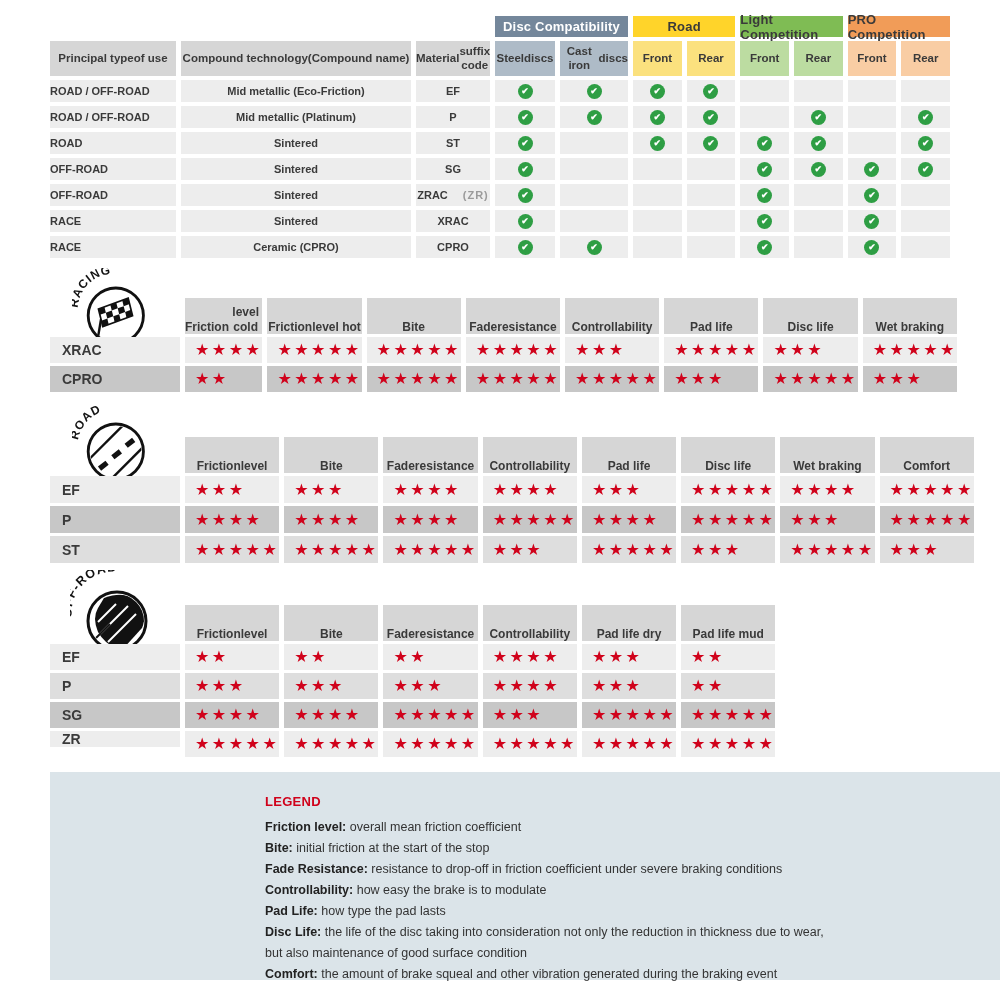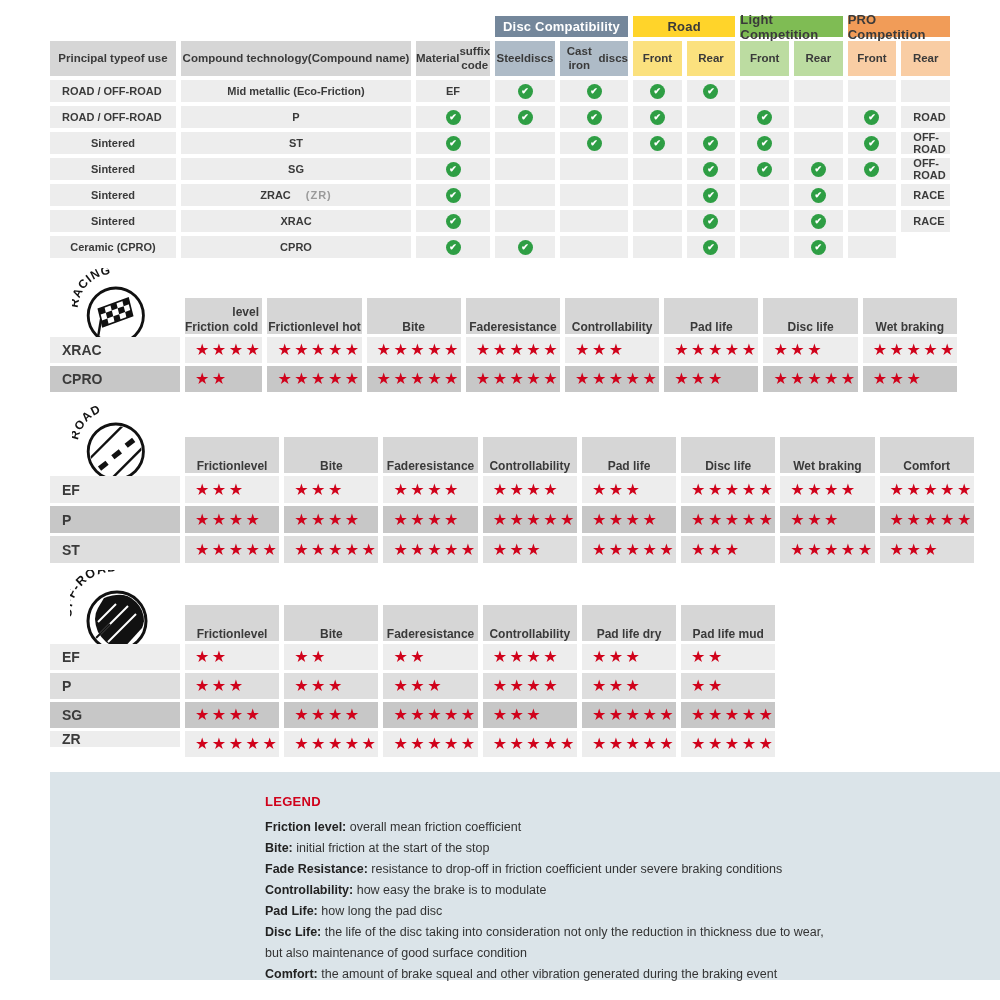--- a/index.html
+++ b/index.html
@@ -10,21 +10,21 @@
   #compat-grid { left:50px; top:16px; width:900px; display:grid;
     grid-template-columns:126px 230px 74px 60px 68px repeat(6,1fr);
     grid-auto-rows:auto; column-gap:5px; row-gap:4px; }
   .band { height:21px; display:flex; align-items:center; justify-content:center;
     font-size:13px; font-weight:bold; letter-spacing:.2px; }
   .subhead { height:35px; display:flex; align-items:center; justify-content:center;
     text-align:center; font-size:11.5px; font-weight:bold; line-height:1.15; background:#d6d6d6; }
   .subhead.main { background:#d6d6d6; }
   .crow-cell { height:22px; background:#ededed; display:flex; align-items:center;
     font-size:11px; font-weight:bold; }
-  .crow-cell.use { padding-left:12px; }
+  .crow-cell.use { padding-left:0;text-align:right; }
   .crow-cell.compound, .crow-cell.code, .crow-cell.check { justify-content:center; }
   .code-suffix { color:#9a9a9a; font-weight:bold; margin-left:15px; letter-spacing:1px; }
   .checkdot { width:15px; height:15px; border-radius:50%; background:#2e9e44; color:#fff;
     display:flex; align-items:center; justify-content:center; font-size:9px; line-height:1; }
 
   
   .rating-grid { display:grid; column-gap:5px; row-gap:3px; }
   .rt-head { height:36px; background:#d6d6d6; display:flex; align-items:flex-end; justify-content:center;
     text-align:center; font-size:12px; font-weight:bold; line-height:1.2; }
   .rt-label { display:flex; align-items:center; padding-left:12px; font-size:14px; font-weight:bold; }
@@ -110,20 +110,21 @@
       <span class="checkdot">✔</span>
     </div>
     <div class="crow-cell check">
       <span class="checkdot">✔</span>
     </div>
     <div class="crow-cell check"></div>
     <div class="crow-cell check"></div>
     <div class="crow-cell check"></div>
     <div class="crow-cell check"></div>
     <div class="crow-cell use">ROAD / OFF-ROAD</div>
+    <div class="crow-cell compound">Mid metallic (Platinum)</div>
     <div class="crow-cell code">P</div>
     <div class="crow-cell check">
       <span class="checkdot">✔</span>
     </div>
     <div class="crow-cell check">
       <span class="checkdot">✔</span>
     </div>
     <div class="crow-cell check">
       <span class="checkdot">✔</span>
     </div>
@@ -590,19 +591,19 @@
   </div>
 
 <div id="legend-box" class="abs">
   <div id="legend-content">
     <div id="legend-title">LEGEND</div>
     <div id="legend-items">
         <div class="legend-line"><b>Friction level:</b><span> overall mean friction coefficient</span></div>
         <div class="legend-line"><b>Bite:</b><span> initial friction at the start of the stop</span></div>
         <div class="legend-line"><b>Fade Resistance:</b><span> resistance to drop-off in friction coefficient under severe braking conditions</span></div>
         <div class="legend-line"><b>Controllability:</b><span> how easy the brake is to modulate</span></div>
-        <div class="legend-line"><b>Pad Life:</b><span> how long the pad disc</span></div>
+        <div class="legend-line"><b>Pad Life:</b><span> how type the pad lasts</span></div>
         <div class="legend-line"><b>Disc Life:</b><span> the life of the disc taking into consideration not only the reduction in thickness due to wear,</span></div>
         <div class="legend-line"><span>but also maintenance of good surface condition</span></div>
         <div class="legend-line"><b>Comfort:</b><span> the amount of brake squeal and other vibration generated during the braking event</span></div>
       </div>
   </div>
 </div>
 
 </body></html>

